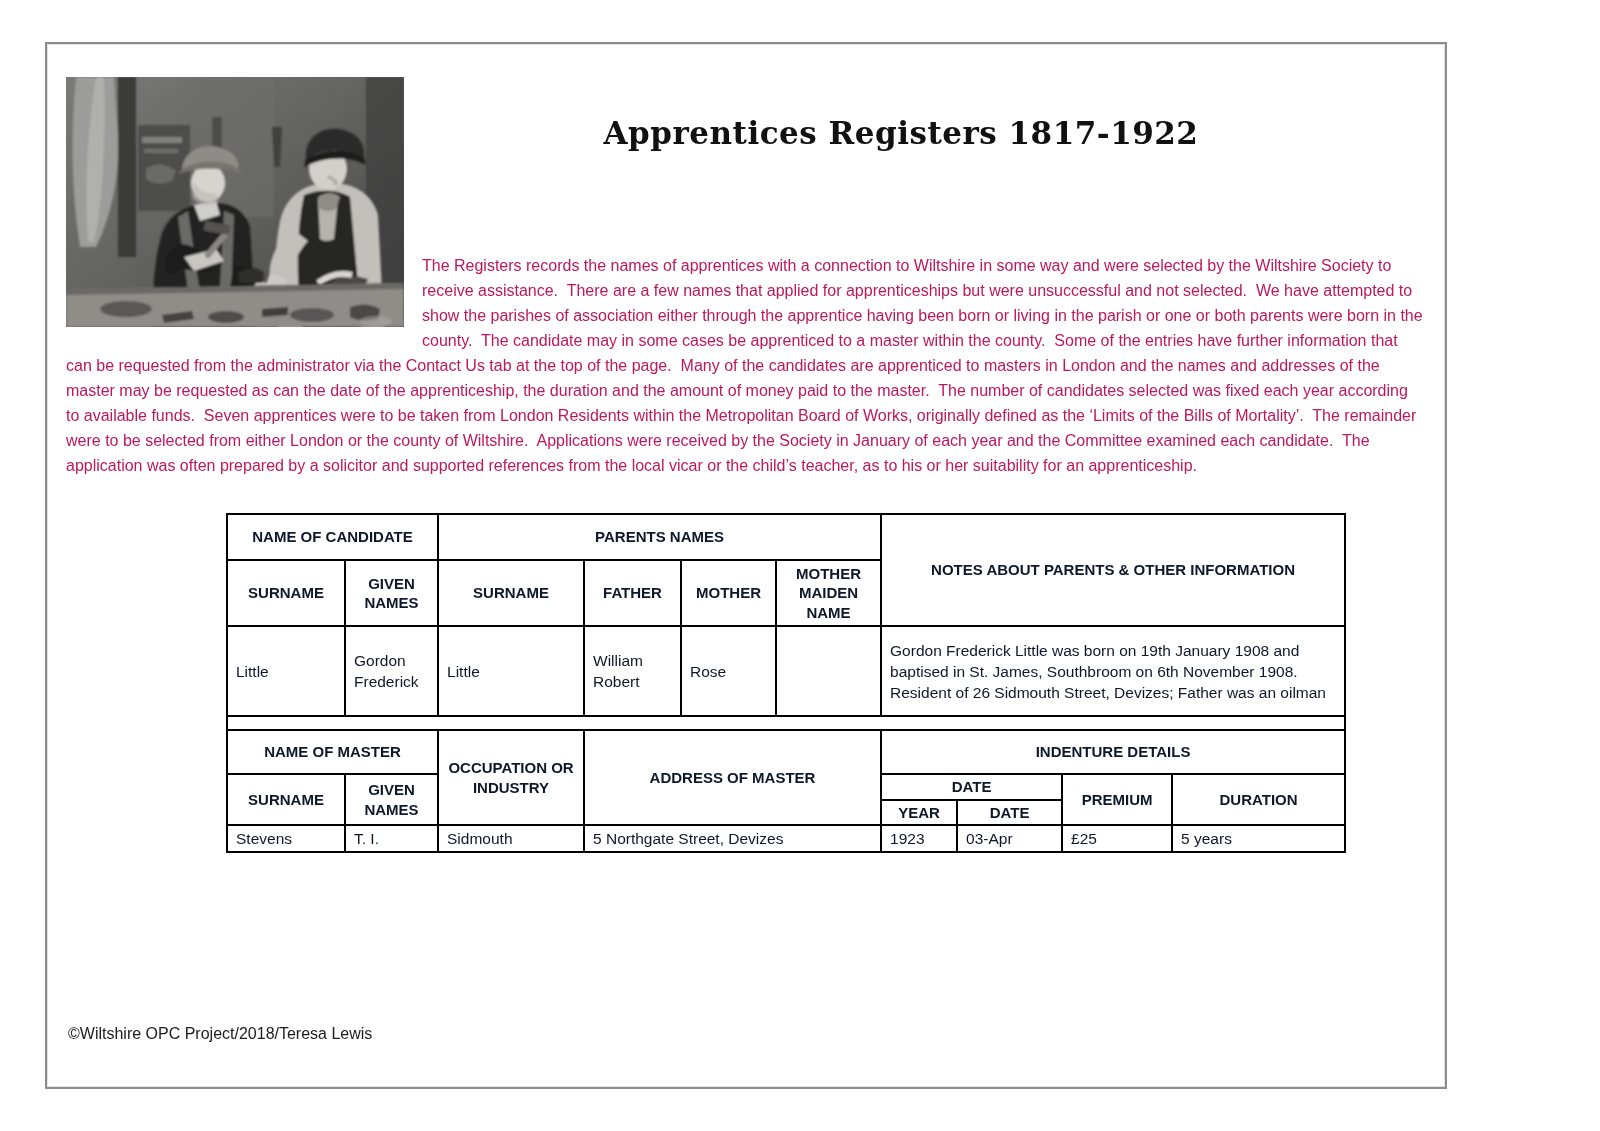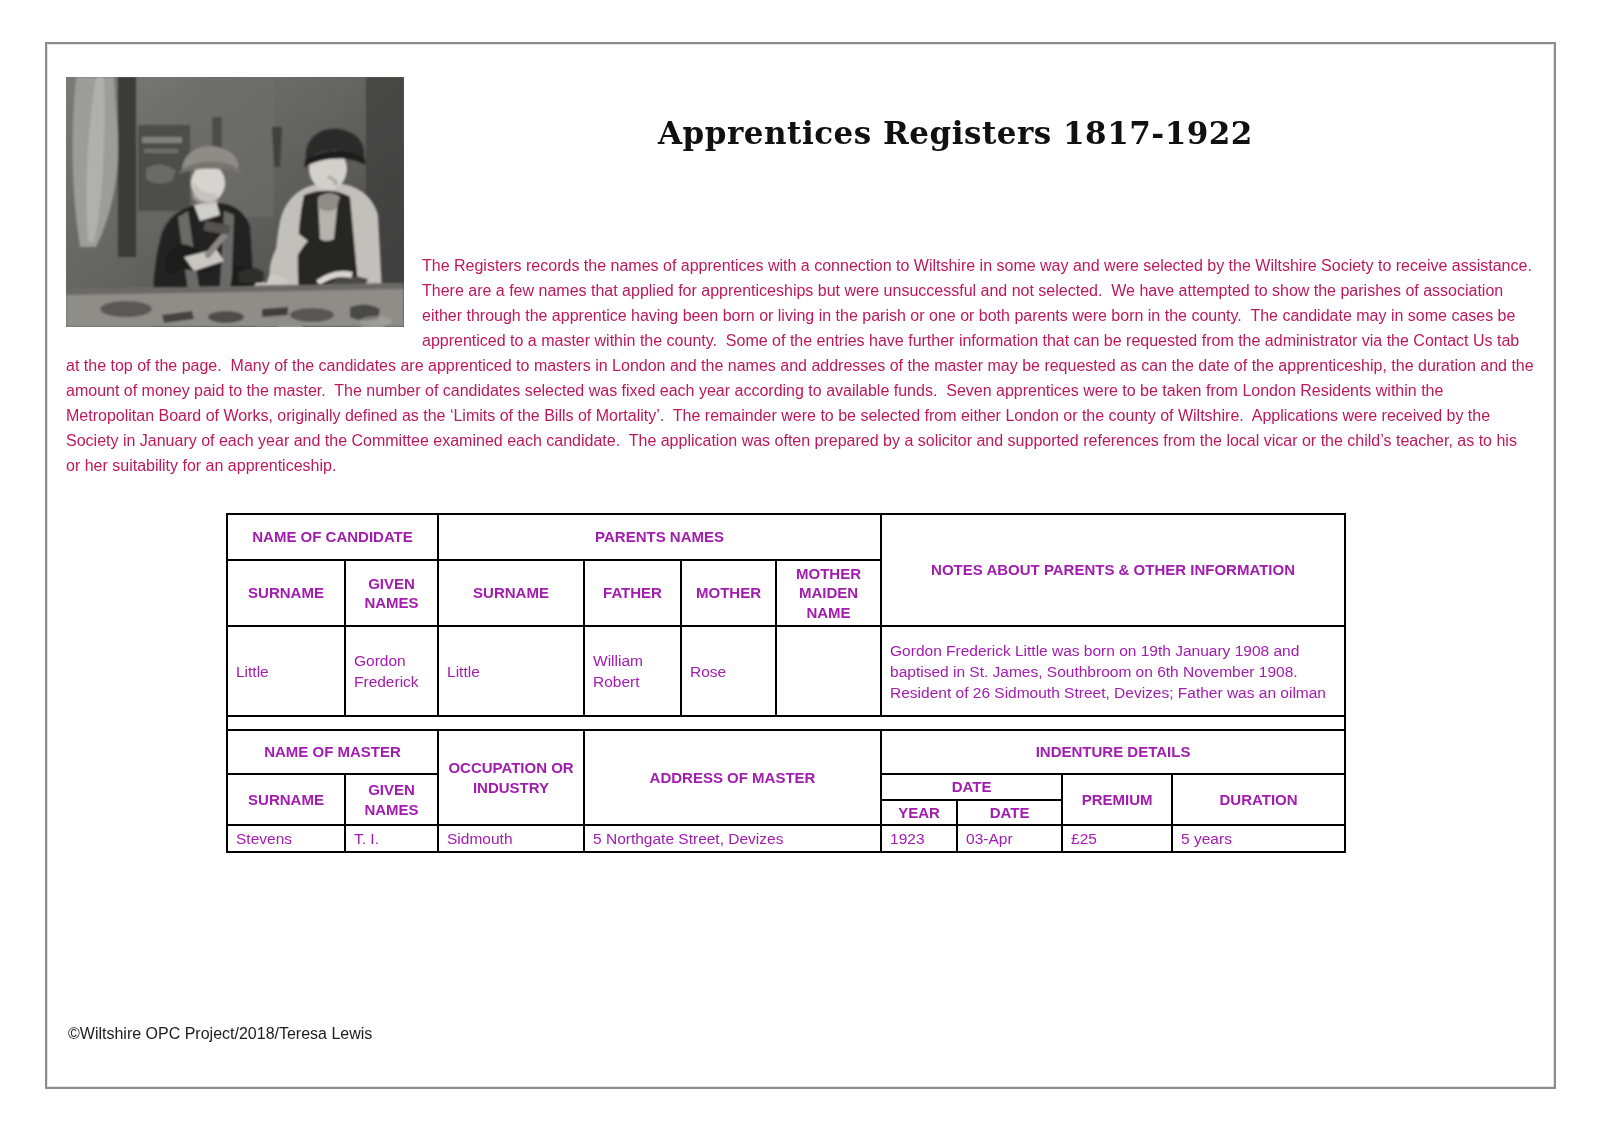--- a/index.html
+++ b/index.html
@@ -8,21 +8,21 @@
     width: 1600px; height: 1131px;
     background: #ffffff;
     position: relative;
     overflow: hidden;
     font-family: "Liberation Sans", sans-serif;
     color: #1a1a1a;
   }
   .page {
     position: absolute;
     left: 45px; top: 42px;
-    width: 1511px; height: 1047px;
+    width: 1402px; height: 1047px;
     border: 2px solid #8c8c8c;
     box-shadow: inset 0 0 0 1px #e2e2e2;
     background: #ffffff;
     padding: 31px 20px 0 19px;
   }
   .photo {
     float: left;
     width: 338px; height: 250px;
     margin: 2px 18px 8px 0;
     display: block;
@@ -45,21 +45,21 @@
     color: #be185d;
   }
   .tables-wrap {
     clear: none;
     margin: 35px 0 0 160px;
   }
   table.register {
     border-collapse: collapse;
     table-layout: fixed;
     width: 1118px;
-    color: #a21caf;
+    color: #0f172a;
   }
   table.register th, table.register td {
     border: 2px solid #000;
     padding: 2px 8px;
     overflow: hidden;
   }
   table.register th {
     font-size: 15px;
     font-weight: bold;
     text-align: center;

